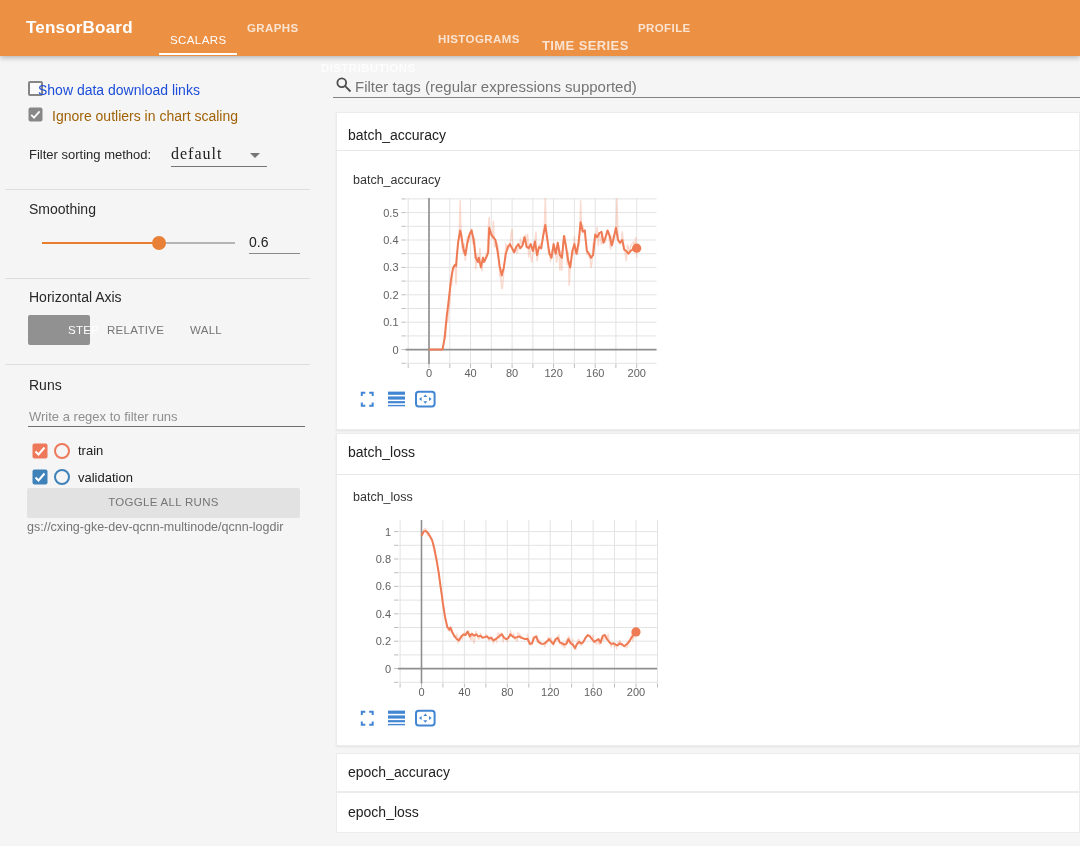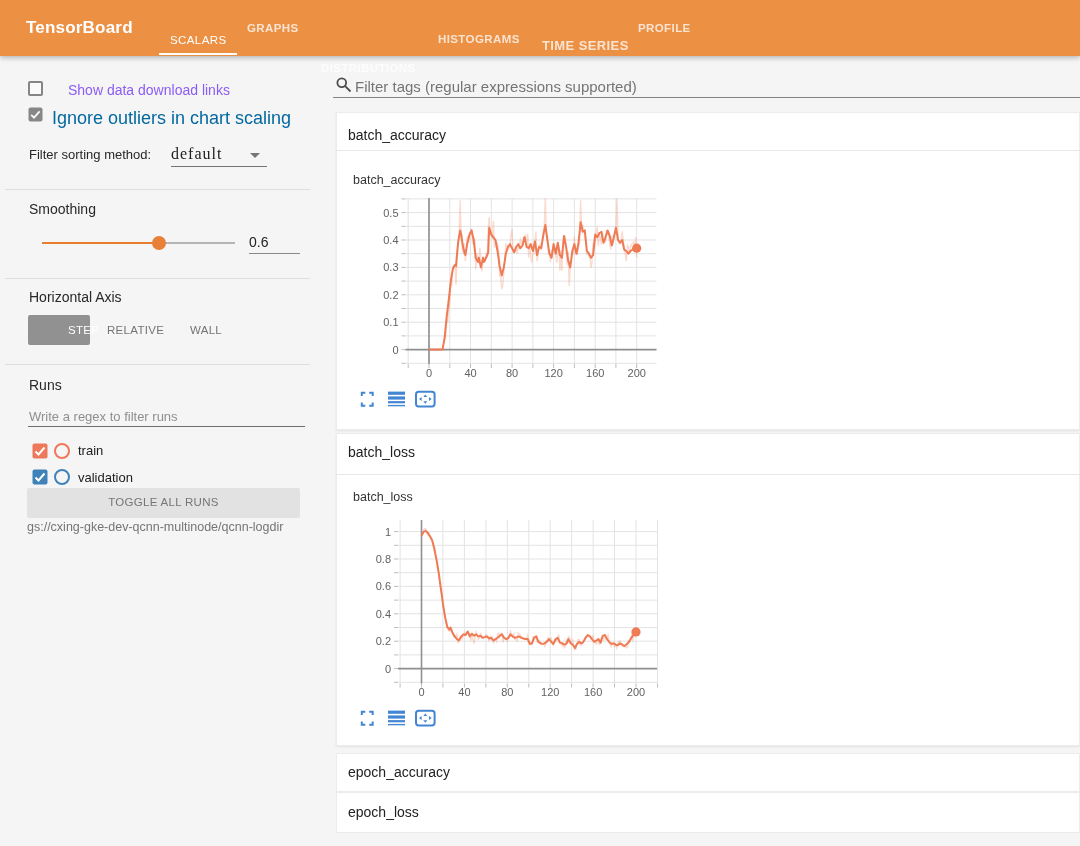--- a/index.html
+++ b/index.html
@@ -12,27 +12,27 @@
 <div class="abs" style="left:26px;top:18px;color:#fff;font-size:17px;font-weight:700;letter-spacing:0.2px;">TensorBoard</div>
 <div class="abs" style="left:170px;top:22px;color:#fff;font-size:11.5px;font-weight:400;letter-spacing:0.4px;margin-top:12px;">SCALARS</div>
 <div class="abs" style="left:159px;top:53px;width:78px;height:2px;background:#fff;"></div>
 <div class="abs" style="left:247px;top:22px;color:rgba(255,255,255,0.75);font-size:11.5px;font-weight:700;letter-spacing:0.4px;">GRAPHS</div>
 <div class="abs" style="left:321px;top:22px;color:rgba(255,255,255,0.75);font-size:11.5px;font-weight:700;letter-spacing:0.4px;margin-top:40px;">DISTRIBUTIONS</div>
 <div class="abs" style="left:438px;top:33px;color:rgba(255,255,255,0.75);font-size:11.5px;font-weight:700;letter-spacing:0.4px;text-align:right;">HISTOGRAMS</div>
 <div class="abs" style="left:542px;top:38px;color:rgba(255,255,255,0.75);font-size:13px;font-weight:700;letter-spacing:0.4px;">TIME&nbsp;SERIES</div>
 <div class="abs" style="left:638px;top:22px;color:rgba(255,255,255,0.75);font-size:11.5px;font-weight:700;letter-spacing:0.4px;">PROFILE</div>
 
 <div class="abs" style="left:28px;top:81px;width:15px;height:15px;border:2px solid #858585;border-radius:2px;background:#fafafa;"></div>
-<div class="abs" style="left:68px;top:82px;font-size:14px;color:#8b5cf6;">Show data download links</div>
+<div class="abs" style="left:38px;top:82px;font-size:14px;color:#1d4ed8;">Show data download links</div>
 <div class="abs" style="left:28px;top:107px;width:15px;height:15px;">
 <svg width="15" height="15" viewBox="0 0 15 15">
       <rect x="0.5" y="0.5" width="14" height="14" rx="2" fill="#878787"></rect>
       <path d="M3.2 7.8 L6 10.6 L11.6 4.4" stroke="#fafafa" stroke-width="1.8" fill="none"></path>
     </svg></div>
-<div class="abs" style="left:52px;top:108px;font-size:18px;color:#0369a1;">Ignore outliers in chart scaling</div>
+<div class="abs" style="left:52px;top:108px;font-size:14px;color:#a16207;">Ignore outliers in chart scaling</div>
 
 <div class="abs" style="left:29px;top:147px;font-size:13px;color:#282828;">Filter sorting method:</div>
 <div class="abs" style="left:171px;top:145px;font-size:16px;letter-spacing:1px;color:#212121;font-family:Liberation Serif, serif;">default</div>
 <div class="abs" style="left:171px;top:166px;width:96px;height:1px;background:#757575;"></div>
 <div class="abs" style="left:250px;top:153px;width:0;height:0;border-left:5px solid transparent;border-right:5px solid transparent;border-top:5px solid #757575;"></div>
 
 <div class="abs" style="left:5px;top:189px;width:305px;height:1px;background:#dedede;"></div>
 <div class="abs" style="left:29px;top:201px;font-size:14px;color:#282828;">Smoothing</div>
 <div class="abs" style="left:42px;top:242px;width:117px;height:2px;background:#e87d2e;"></div>
 <div class="abs" style="left:159px;top:242px;width:76px;height:2px;background:#b5b5b5;"></div>

